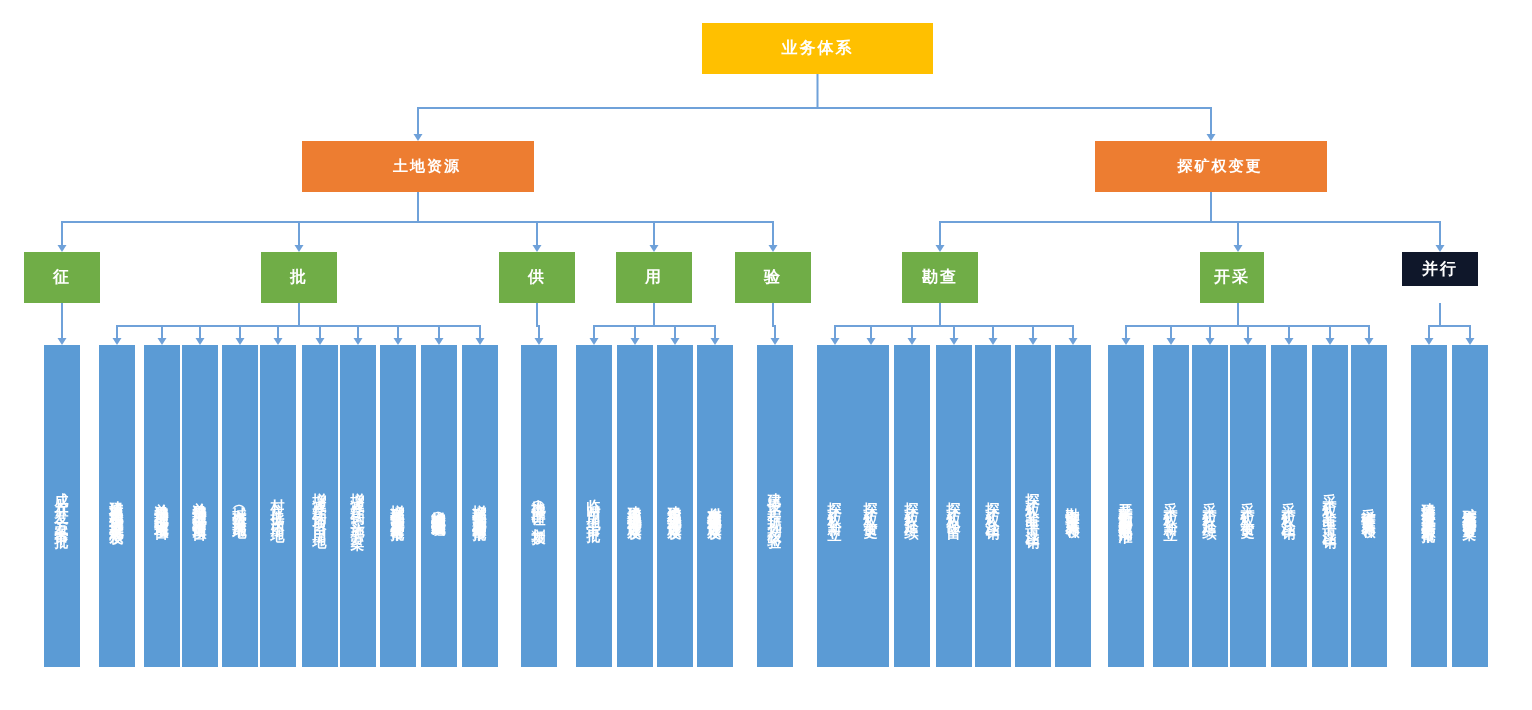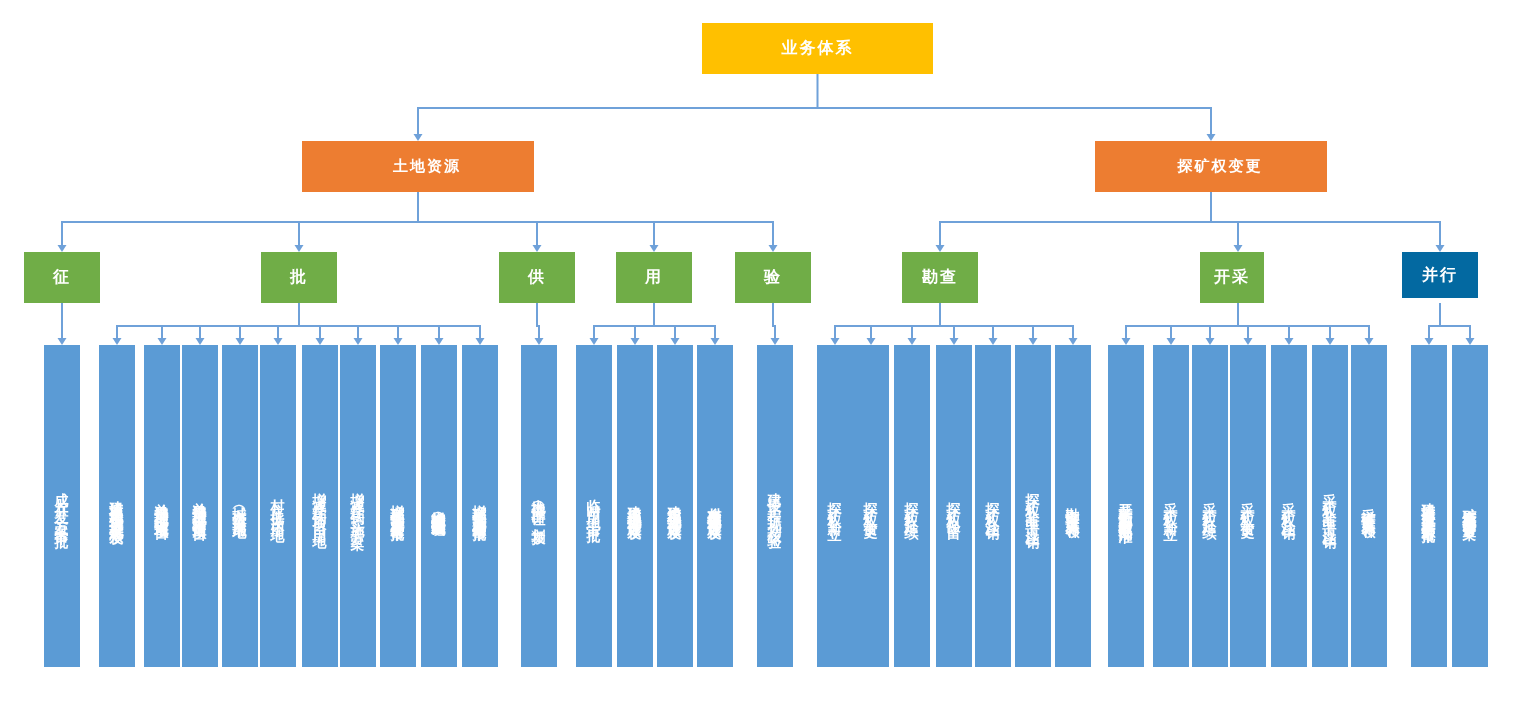--- a/index.html
+++ b/index.html
@@ -179,17 +179,17 @@
       <div class="node leaf" style="left: 1015px; top: 345px; width: 36px; height: 322px; background: rgb(91, 155, 213); color: rgb(255, 255, 255); letter-spacing: 6px;">探矿权非申请注销</div>
       <div class="node leaf" style="left: 1055px; top: 345px; width: 36px; height: 322px; background: rgb(91, 155, 213); color: rgb(255, 255, 255); letter-spacing: 2px;">勘查许可证遗失补领</div>
       <div class="node category" style="left: 1200px; top: 252px; width: 64px; height: 51px; background: rgb(112, 173, 71); color: rgb(255, 255, 255);">开采</div>
       <div class="node leaf" style="left: 1108px; top: 345px; width: 36px; height: 322px; background: rgb(91, 155, 213); color: rgb(255, 255, 255); letter-spacing: 2px;">开采矿产资源划定矿区范围批准</div>
       <div class="node leaf" style="left: 1153px; top: 345px; width: 36px; height: 322px; background: rgb(91, 155, 213); color: rgb(255, 255, 255); letter-spacing: 6px;">采矿权新立</div>
       <div class="node leaf" style="left: 1192px; top: 345px; width: 36px; height: 322px; background: rgb(91, 155, 213); color: rgb(255, 255, 255); letter-spacing: 6px;">采矿权延续</div>
       <div class="node leaf" style="left: 1230px; top: 345px; width: 36px; height: 322px; background: rgb(91, 155, 213); color: rgb(255, 255, 255); letter-spacing: 6px;">采矿权变更</div>
       <div class="node leaf" style="left: 1271px; top: 345px; width: 36px; height: 322px; background: rgb(91, 155, 213); color: rgb(255, 255, 255); letter-spacing: 6px;">采矿权注销</div>
       <div class="node leaf" style="left: 1312px; top: 345px; width: 36px; height: 322px; background: rgb(91, 155, 213); color: rgb(255, 255, 255); letter-spacing: 6px;">采矿权非申请注销</div>
       <div class="node leaf" style="left: 1351px; top: 345px; width: 36px; height: 322px; background: rgb(91, 155, 213); color: rgb(255, 255, 255); letter-spacing: 2px;">采矿许可证遗失补领</div>
-      <div class="node category" style="left: 1402px; top: 252px; width: 76px; height: 46px; background: #0369a1; color: rgb(255, 255, 255);">并行</div>
+      <div class="node category" style="left: 1402px; top: 252px; width: 76px; height: 34px; background: #0f172a; color: rgb(255, 255, 255);">并行</div>
       <div class="node leaf" style="left: 1411px; top: 345px; width: 36px; height: 322px; background: rgb(91, 155, 213); color: rgb(255, 255, 255); letter-spacing: 2px;">建设项目压覆重要矿产资源审批</div>
       <div class="node leaf" style="left: 1452px; top: 345px; width: 36px; height: 322px; background: rgb(91, 155, 213); color: rgb(255, 255, 255); letter-spacing: 2px;">矿产资源储量评审备案</div>
     </div>
 </div>
 
 </body></html>

